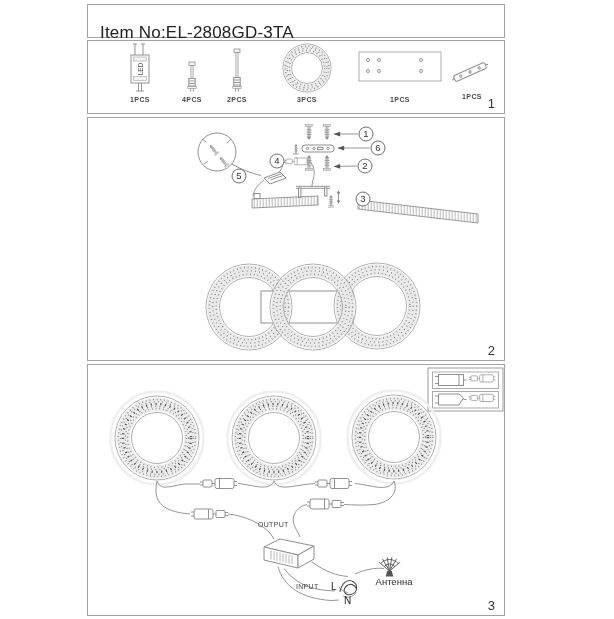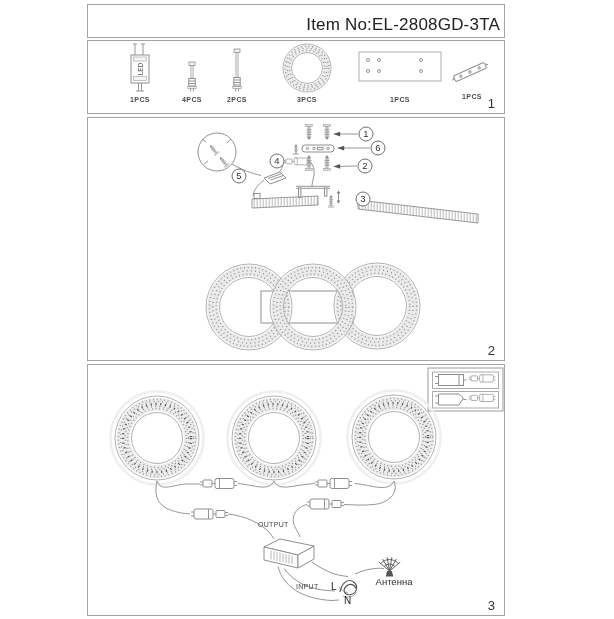--- a/index.html
+++ b/index.html
@@ -3,21 +3,21 @@
 <meta charset="utf-8">
 <style>
   html,body{margin:0;padding:0;background:#fff;}
   .page{position:relative;width:614px;height:619px;background:#fff;overflow:hidden;
         font-family:"Liberation Sans",sans-serif;}
   .box{position:absolute;border:1px solid #a3a3a3;background:#fff;box-sizing:border-box;}
   .title-box{left:87px;top:4px;width:418px;height:34px;}
   .parts-box{left:87px;top:40px;width:418px;height:74px;}
   .sec2-box{left:87px;top:117px;width:418px;height:244px;}
   .sec3-box{left:87px;top:364px;width:418px;height:252px;}
-  h1.title{margin:4px;font-size:17px;font-weight:400;color:#222;text-align:right;
+  h1.title{margin:12px;font-size:17px;font-weight:400;color:#222;text-align:left;
            line-height:32px;letter-spacing:.2px;}
   .pnum{position:absolute;right:9px;bottom:2px;font-size:13px;color:#333;}
   svg{display:block;}
   svg text{font-family:"Liberation Sans",sans-serif;}
   .ln{fill:none;stroke:#b2b2b2;stroke-width:1;}
   .dt1{fill:none;stroke:#909090;stroke-width:1.5;stroke-dasharray:0.9 2.8;}
   .dt2{fill:none;stroke:#777;stroke-width:1.3;stroke-dasharray:0.8 3.4;}
   .dt3{fill:none;stroke:#5a5a5a;stroke-width:2.4;stroke-dasharray:1.2 3.6;}
   .s1{fill:#fff;stroke:#8f8f8f;stroke-width:1;}
   .w{fill:none;stroke:#8f8f8f;stroke-width:0.95;}

